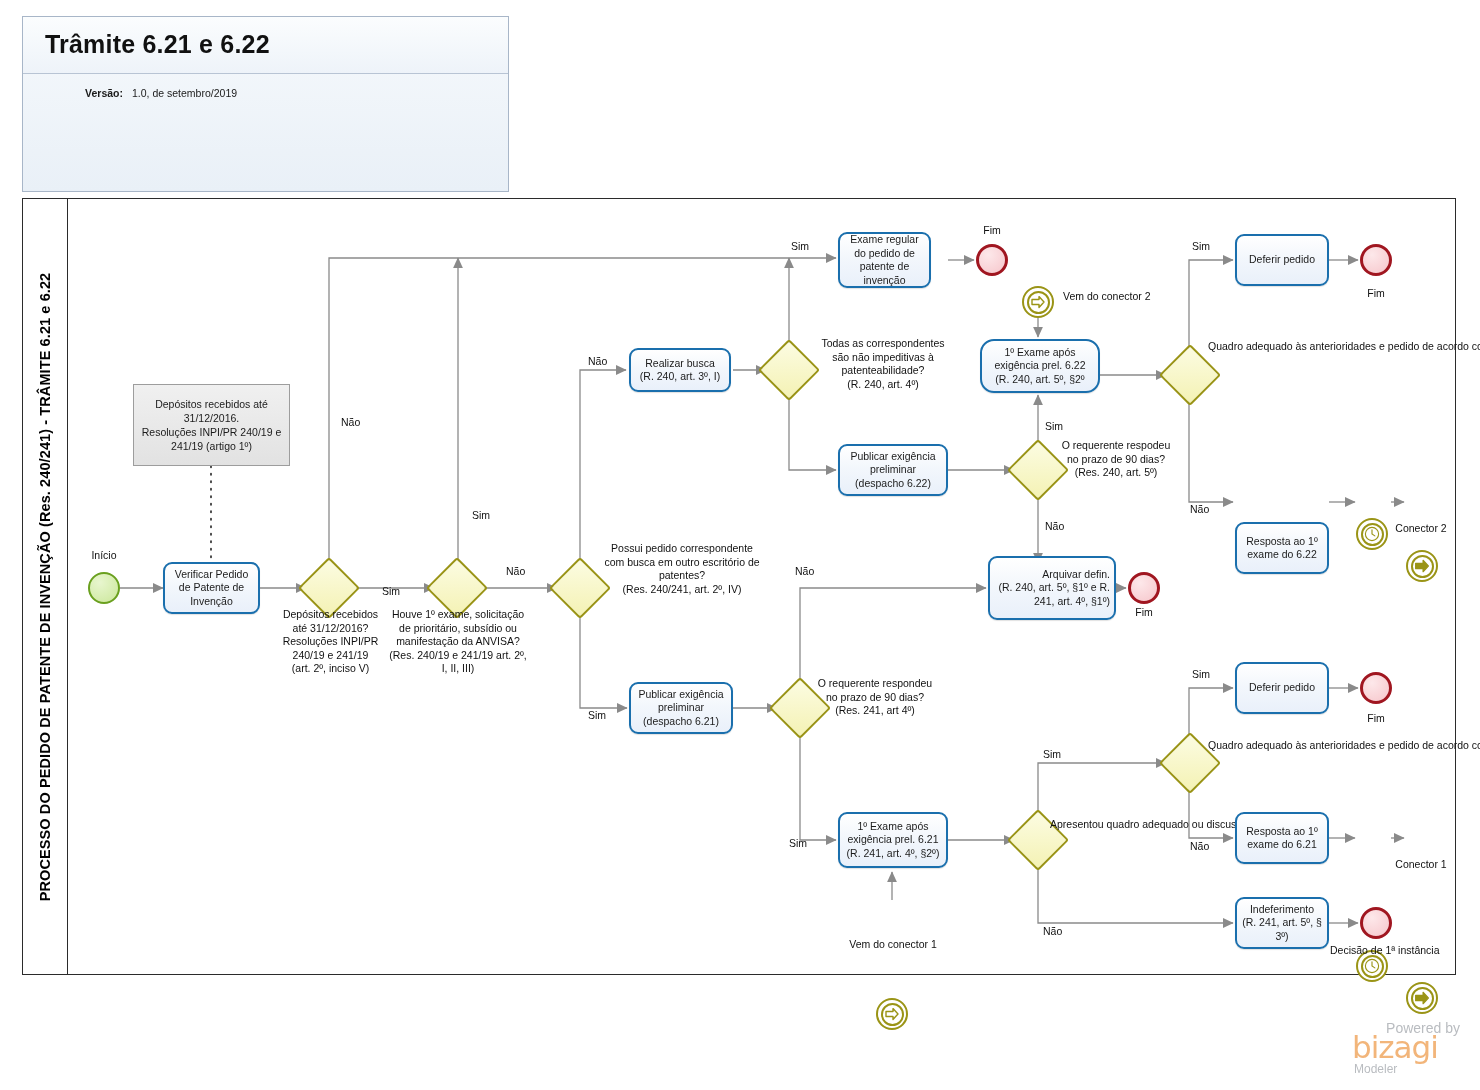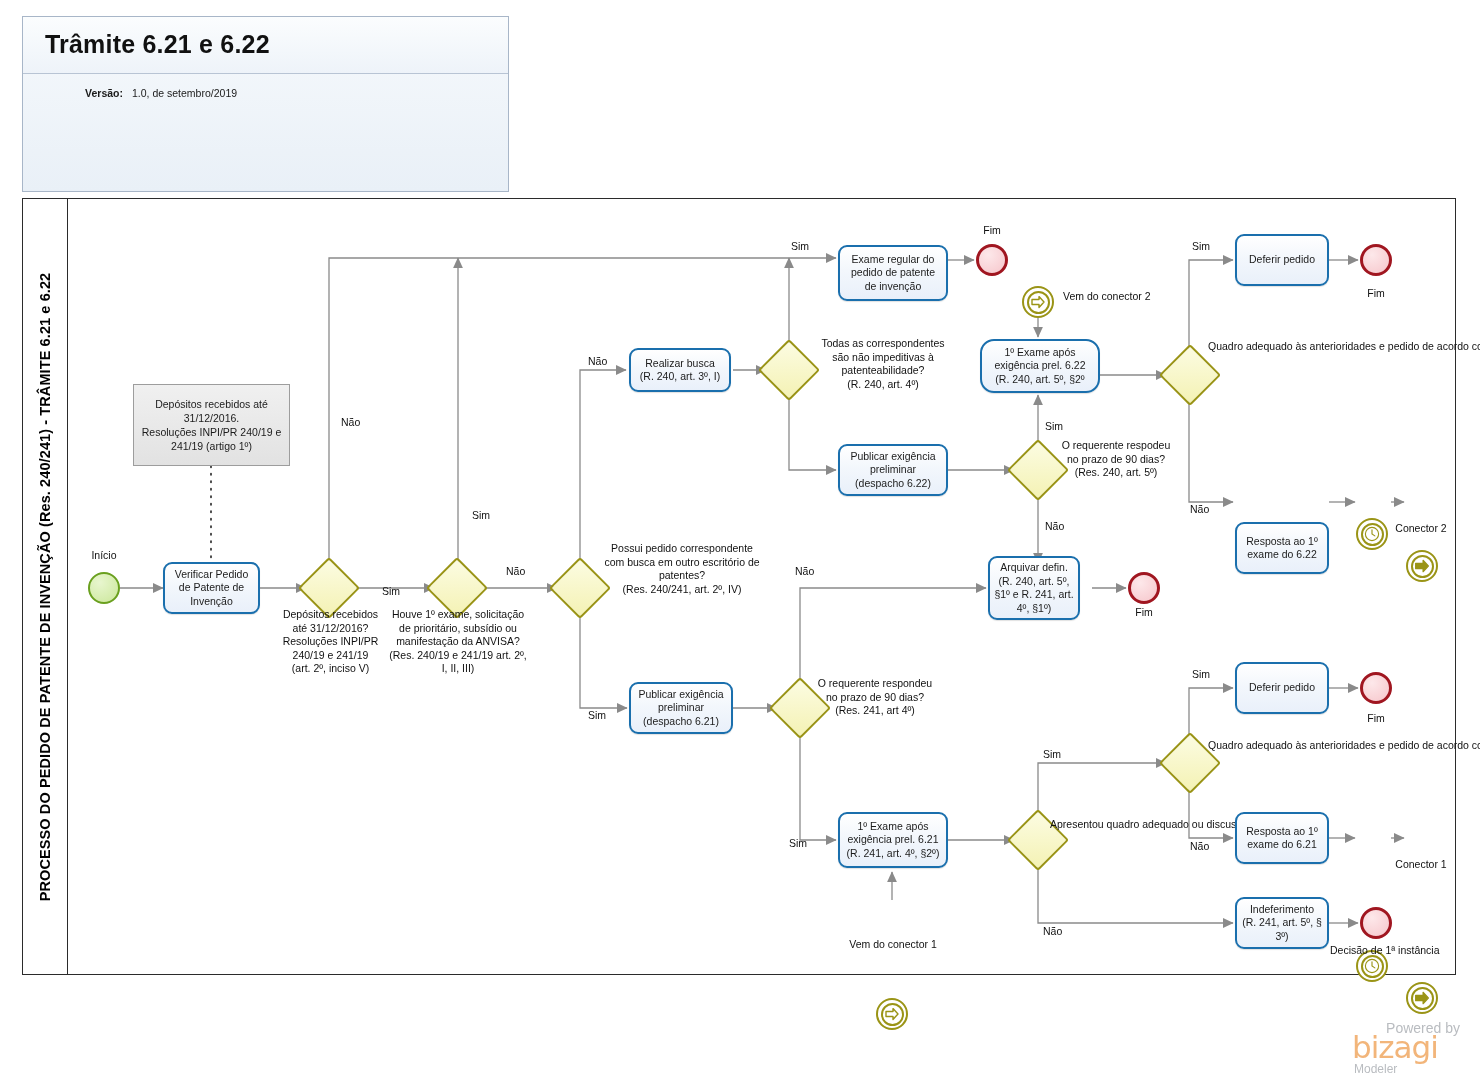--- a/index.html
+++ b/index.html
@@ -197,21 +197,21 @@
 <div class="lbl c" style="left: 602px; top: 542px; width: 160px; white-space: pre-line;">Possui pedido correspondente com busca em outro escritório de patentes?
 (Res. 240/241, art. 2º, IV)</div>
 
 <div class="node task" style="left: 629px; top: 348px; width: 102px; height: 44px; white-space: pre-line;">Realizar busca
 (R. 240, art. 3º, I)</div>
 
 <div class="node gw" style="left:767px;top:348px;"></div>
 <div class="lbl c" style="left: 812px; top: 337px; width: 142px; white-space: pre-line;">Todas as correspondentes são não impeditivas à patenteabilidade?
 (R. 240, art. 4º)</div>
 
-<div class="node task" style="left:838px;top:232px;width:110px;height:56px;margin-top:13px;">Exame regular do pedido de patente de invenção</div>
+<div class="node task" style="left:838px;top:232px;width:93px;height:56px;">Exame regular do pedido de patente de invenção</div>
 <div class="node ev ev-end" style="left:976px;top:244px;"></div>
 <div class="lbl c" style="left:962px;top:224px;width:60px;">Fim</div>
 
 <div class="node task" style="left: 838px; top: 444px; width: 110px; height: 52px; white-space: pre-line;">Publicar exigência preliminar
 (despacho 6.22)</div>
 
 <div class="node gw" style="left:1016px;top:448px;"></div>
 <div class="lbl c" style="left: 1056px; top: 439px; width: 120px; white-space: pre-line;">O requerente respodeu no prazo de 90 dias?
 (Res. 240, art. 5º)</div>
 
@@ -239,21 +239,21 @@
     <path d="M9,4.5 L9,9 L12,11" fill="none" stroke="#9a9416" stroke-width="1.2" stroke-linecap="round"></path>
   </svg>
 </div>
 <div class="node ev-ring" style="left:1406px;top:486px;">
   <svg width="17" height="17" viewBox="0 0 16 16">
     <path d="M2,5.5 L9,5.5 L9,2.6 L14,8 L9,13.4 L9,10.5 L2,10.5 z" fill="#9a9416" stroke="#9a9416" stroke-width="1.1" stroke-linejoin="round"></path>
   </svg>
 </div>
 <div class="lbl c" style="left:1381px;top:522px;width:80px;">Conector 2</div>
 
-<div class="node task" style="left: 988px; top: 556px; width: 92px; height: 64px; white-space: pre-line;">Arquivar defin.
+<div class="node task" style="left: 988px; top: 556px; width: 128px; height: 64px; white-space: pre-line; text-align: right;">Arquivar defin.
 (R. 240, art. 5º, §1º e R. 241, art. 4º, §1º)</div>
 <div class="node ev ev-end" style="left:1128px;top:572px;"></div>
 <div class="lbl c" style="left:1114px;top:606px;width:60px;">Fim</div>
 
 <div class="node task" style="left: 629px; top: 682px; width: 104px; height: 52px; white-space: pre-line;">Publicar exigência preliminar
 (despacho 6.21)</div>
 
 <div class="node gw" style="left:778px;top:686px;"></div>
 <div class="lbl c" style="left: 815px; top: 677px; width: 120px; white-space: pre-line;">O requerente respondeu no prazo de 90 dias?
 (Res. 241, art 4º)</div>

